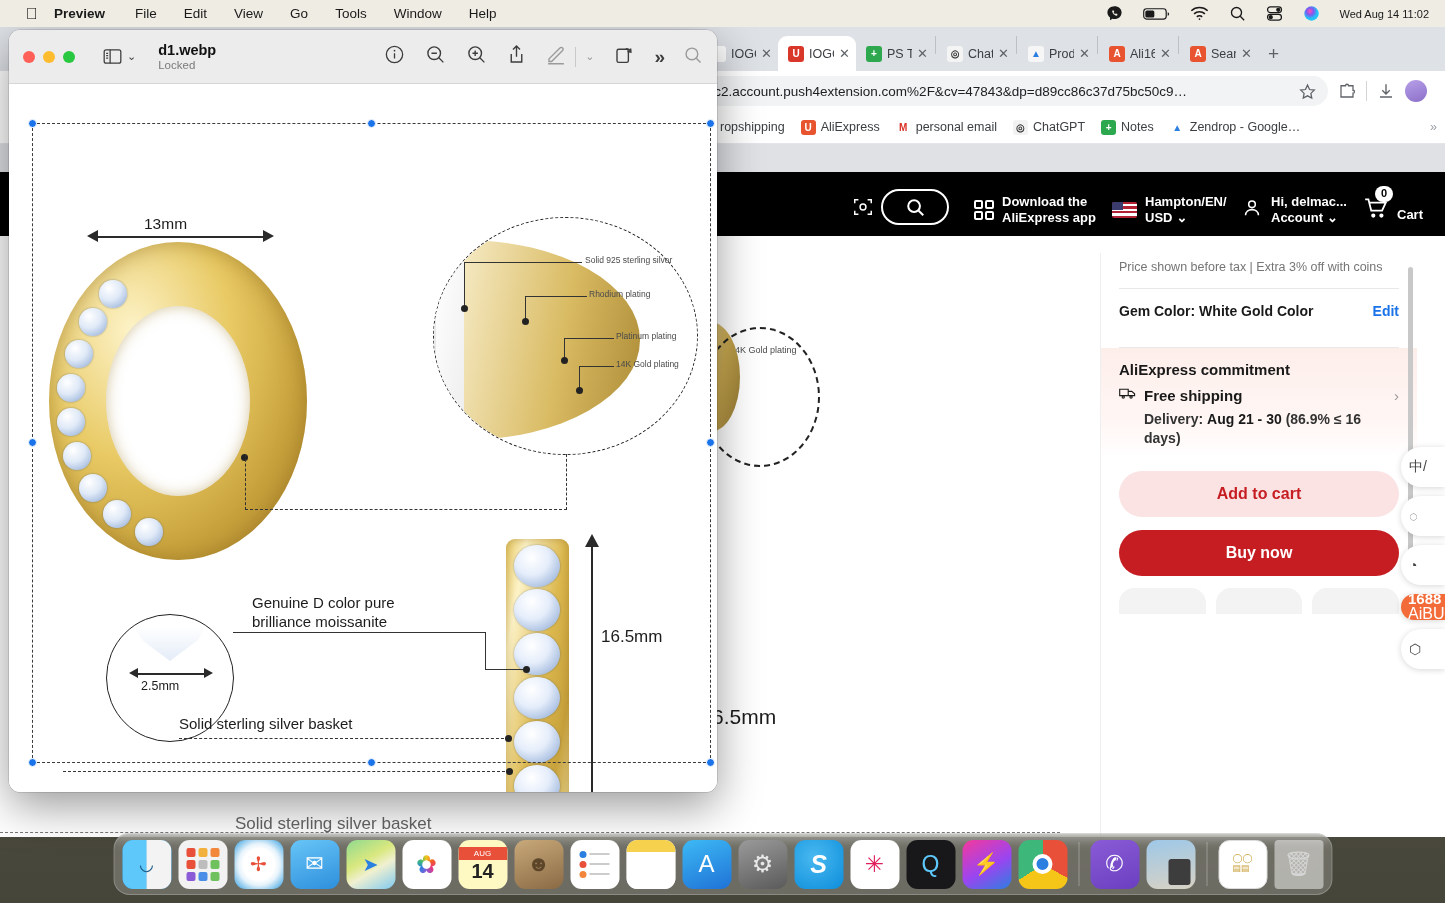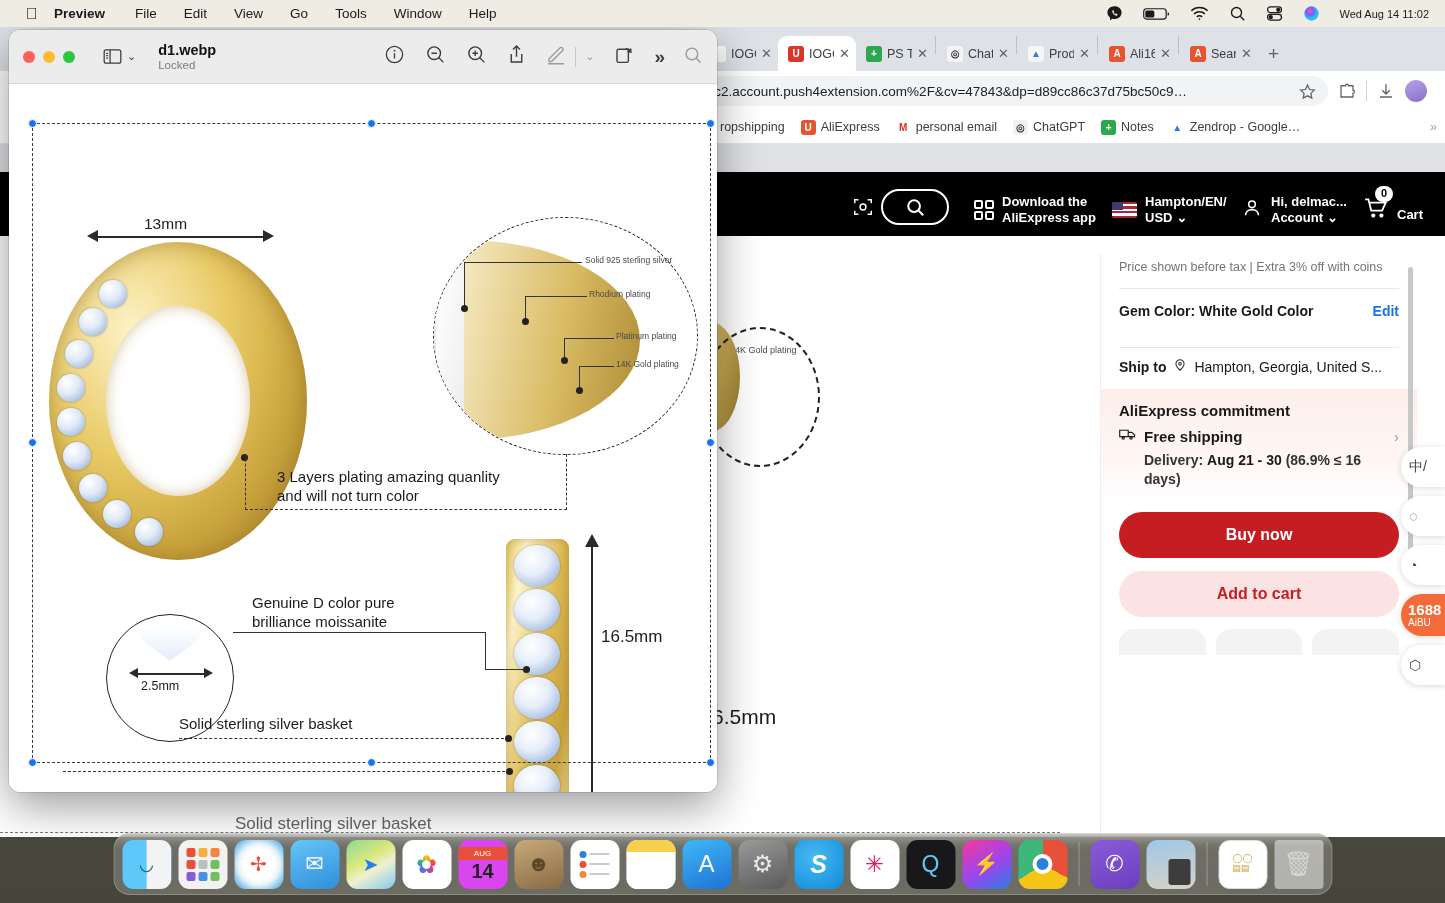--- a/index.html
+++ b/index.html
@@ -172,23 +172,23 @@
   }
   .rail .rbtn {
     width:44px; height:40px; background:#fff; border-radius:22px 0 0 22px;
     box-shadow:0 1px 6px rgba(0,0,0,.16);
     display:flex; align-items:center; justify-content:flex-start; padding-left:8px;
     font-size:14px; color:#444; overflow:hidden;
   }
   .rail .rbtn.orange {
     background:#f26b38; color:#fff; font-weight:bold; font-size:15px;
     flex-direction:column; align-items:flex-start; justify-content:center; line-height:1.05; padding-left:7px;
-    height:42px;
-  }
-  .rail .rbtn.orange small { font-size:10px; font-weight:normal; }
+    height:26px;
+  }
+  .rail .rbtn.orange small { font-size:16px; font-weight:normal; }
 
   
   .bgimg-text { position:absolute; font-size:13px; color:#333; }
 
   
   .preview-win {
     position:absolute; left:9px; top:30px; width:708px; height:762px;
     background:#f2f2f2; border-radius:11px;
     box-shadow:0 14px 45px rgba(0,0,0,.40), 0 0 0 .5px rgba(0,0,0,.22);
     overflow:hidden; z-index:40;
@@ -478,51 +478,41 @@
       <div style="position:absolute;left:0;top:660px;width:1060px;height:1px;border-top:1.4px dashed #777"></div>
 
       <div class="detail-panel">
         <div class="price-note">Price shown before tax  |  Extra 3% off with coins</div>
         <div class="hr"></div>
         <div class="opt-row">
           <span>Gem Color: White Gold Color</span>
           <span class="edit-link">Edit</span>
         </div>
         <div class="hr"></div>
-        <div class="ship-row">
-          <span class="lbl">Ship to</span>
-          <span>
-            <svg width="14" height="14" viewBox="0 0 24 24" fill="none" stroke="#333" stroke-width="1.8">
-                <path d="M12 21s7-6.2 7-11a7 7 0 10-14 0c0 4.8 7 11 7 11z"></path>
-                <circle cx="12" cy="10" r="2.3"></circle>
-              </svg>
-          </span>
-          <span class="val">Hampton, Georgia, United S...</span>
-        </div>
         <div class="commit-band">
           <span>AliExpress commitment</span>
           <div class="ship-block">
             <div class="ship-line">
               <span>
                 <svg width="17" height="15" viewBox="0 0 24 20" fill="none" stroke="#191919" stroke-width="1.6">
                     <path d="M1 4h12v9H1zM13 7h5l4 3.4V13h-9z"></path>
                     <circle cx="6" cy="15" r="1.6"></circle>
                     <circle cx="17" cy="15" r="1.6"></circle>
                   </svg>
               </span>
               <span>Free shipping</span>
               <span class="chev">›</span>
             </div>
             <div class="delivery">
               <span>Delivery: </span><b>Aug 21 - 30</b><span> (86.9% ≤ 16 days)</span>
             </div>
           </div>
         </div>
+        <div class="btn btn-cart">Add to cart</div>
         <div class="btn btn-buy">Buy now</div>
-        <div class="btn btn-cart">Add to cart</div>
         <div class="pill-ghosts">
             <i></i>
             <i></i>
             <i></i>
           </div>
         <div class="panel-scrollbar"></div>
       </div>
 
       <div class="rail">
         <div class="rbtn">中/</div>
@@ -654,24 +644,20 @@
         <div style="position:absolute;left:555px;top:254px;width:1.3px;height:22px;background:#333"></div>
         <i class="dotmark" style="left:552px;top:273px"></i>
 
         <div class="cut-lbl" style="left:607px; top:275px">14K Gold plating</div>
         <div class="solidline" style="left:570px; top:282px; width:35px"></div>
         <div style="position:absolute;left:570px;top:282px;width:1.3px;height:24px;background:#333"></div>
         <i class="dotmark" style="left:567px;top:303px"></i>
 
         <i class="dotmark" style="left:232px;top:370px"></i>
         <div style="position:absolute;left:236px;top:370px;width:322px;height:56px;border-left:1.5px dashed #333;border-bottom:1.5px dashed #333;border-right:1.5px dashed #333;"></div>
-        <div class="note" style="left:268px; top:383px">
-          <span>3 Layers plating amazing quanlity</span><br>
-          <span>and will not turn color</span>
-        </div>
 
         <div class="bar-stone">
           <i class="bar-gem" style="top:6px"></i>
           <i class="bar-gem" style="top:50px"></i>
           <i class="bar-gem" style="top:94px"></i>
           <i class="bar-gem" style="top:138px"></i>
           <i class="bar-gem" style="top:182px"></i>
           <i class="bar-gem" style="top:226px"></i>
 
         </div>
@@ -805,21 +791,21 @@
     </span>
     <span class="dock-icon" style="background:linear-gradient(160deg,#67c5f7,#2e8fdc)">
       <span style="color:#fff;font-size:22px">✉</span>
     </span>
     <span class="dock-icon" style="background:linear-gradient(150deg,#8fd98f,#d9e87f 40%,#f0f0d0 60%,#7fc9f0)">
       <span style="color:#2b7fe0;font-size:19px">➤</span>
     </span>
     <span class="dock-icon" style="background:#fff">
       <span style="font-size:25px;background:conic-gradient(#f5c518,#f05a28,#e8357d,#8a5bd6,#2b7fe0,#3db87a,#f5c518);-webkit-background-clip:text;background-clip:text;color:transparent">✿</span>
     </span>
-    <span class="dock-icon" style="background:#d946ef;flex-direction:column;gap:0">
+    <span class="dock-icon" style="background:#fef9c3;flex-direction:column;gap:0">
       <span style="background:#e8503a;color:#fff;font-size:8px;width:100%;text-align:center;padding:2px 0">AUG</span>
       <span style="color:#222;font-size:20px;font-weight:bold;line-height:1.1">14</span>
     </span>
     <span class="dock-icon" style="background:linear-gradient(160deg,#c8a97a,#8a6a44)">
       <span style="color:#5d4529;font-size:22px">☻</span>
     </span>
     <span class="dock-icon" style="background:#fff;flex-direction:column;gap:3px">
       <span style="display:flex;gap:3px;align-items:center">
           <i style="width:7px;height:7px;border-radius:50%;background:#2b7fe0"></i>
           <i style="width:20px;height:2px;background:#ccc"></i>

